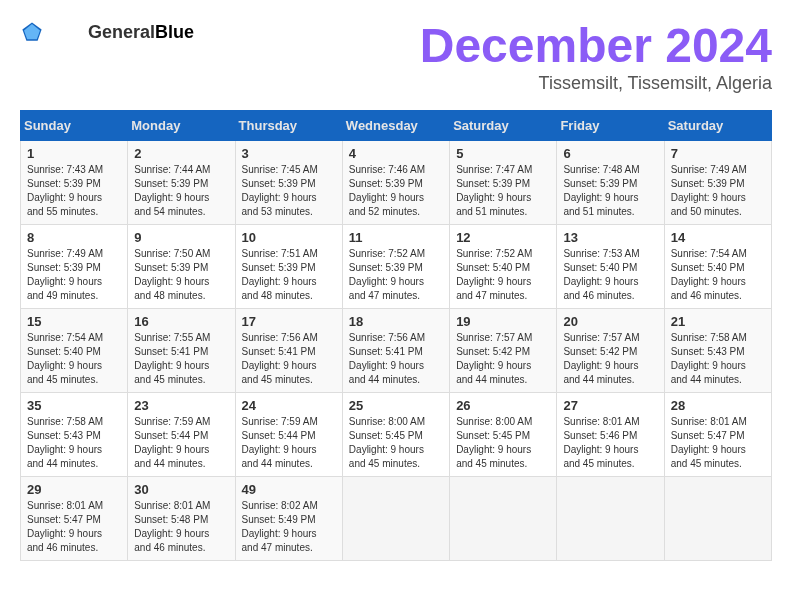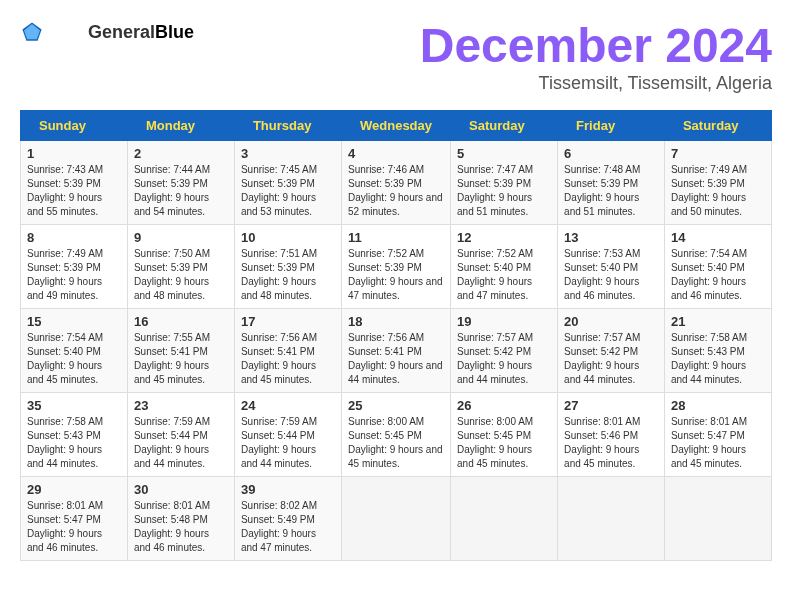--- a/index.html
+++ b/index.html
@@ -49,22 +49,22 @@
       font-size: 18px;
       color: #555;
     }
     .calendar-table {
       width: 100%;
       border-collapse: collapse;
       font-size: 11px;
     }
     .calendar-table thead th {
       background-color: #1565c0;
-      color: #fde047;
-      padding: 7px 18px;
+      color: #e5e5e5;
+      padding: 7px 3px;
       text-align: left;
       font-size: 13px;
       font-weight: bold;
       border: 1px solid #1565c0;
     }
     .calendar-table tbody td {
       vertical-align: top;
       border: 1px solid #ddd;
       padding: 5px 6px;
       width: calc(100% / 7);
@@ -255,21 +255,21 @@
         <tr class="last-row">
           <td class="has-day">
         <span class="day-number">29</span>
         <span class="day-info">Sunrise: 8:01 AM<br>Sunset: 5:47 PM<br>Daylight: 9 hours and 46 minutes.</span>
       </td>
           <td class="has-day">
         <span class="day-number">30</span>
         <span class="day-info">Sunrise: 8:01 AM<br>Sunset: 5:48 PM<br>Daylight: 9 hours and 46 minutes.</span>
       </td>
           <td class="has-day">
-        <span class="day-number">39</span>
+        <span class="day-number">49</span>
         <span class="day-info">Sunrise: 8:02 AM<br>Sunset: 5:49 PM<br>Daylight: 9 hours and 47 minutes.</span>
       </td>
           <td class="empty-cell"></td>
           <td class="empty-cell"></td>
           <td class="empty-cell"></td>
           <td class="empty-cell"></td>
         </tr>
       </tbody>
   </table>
 </div>

